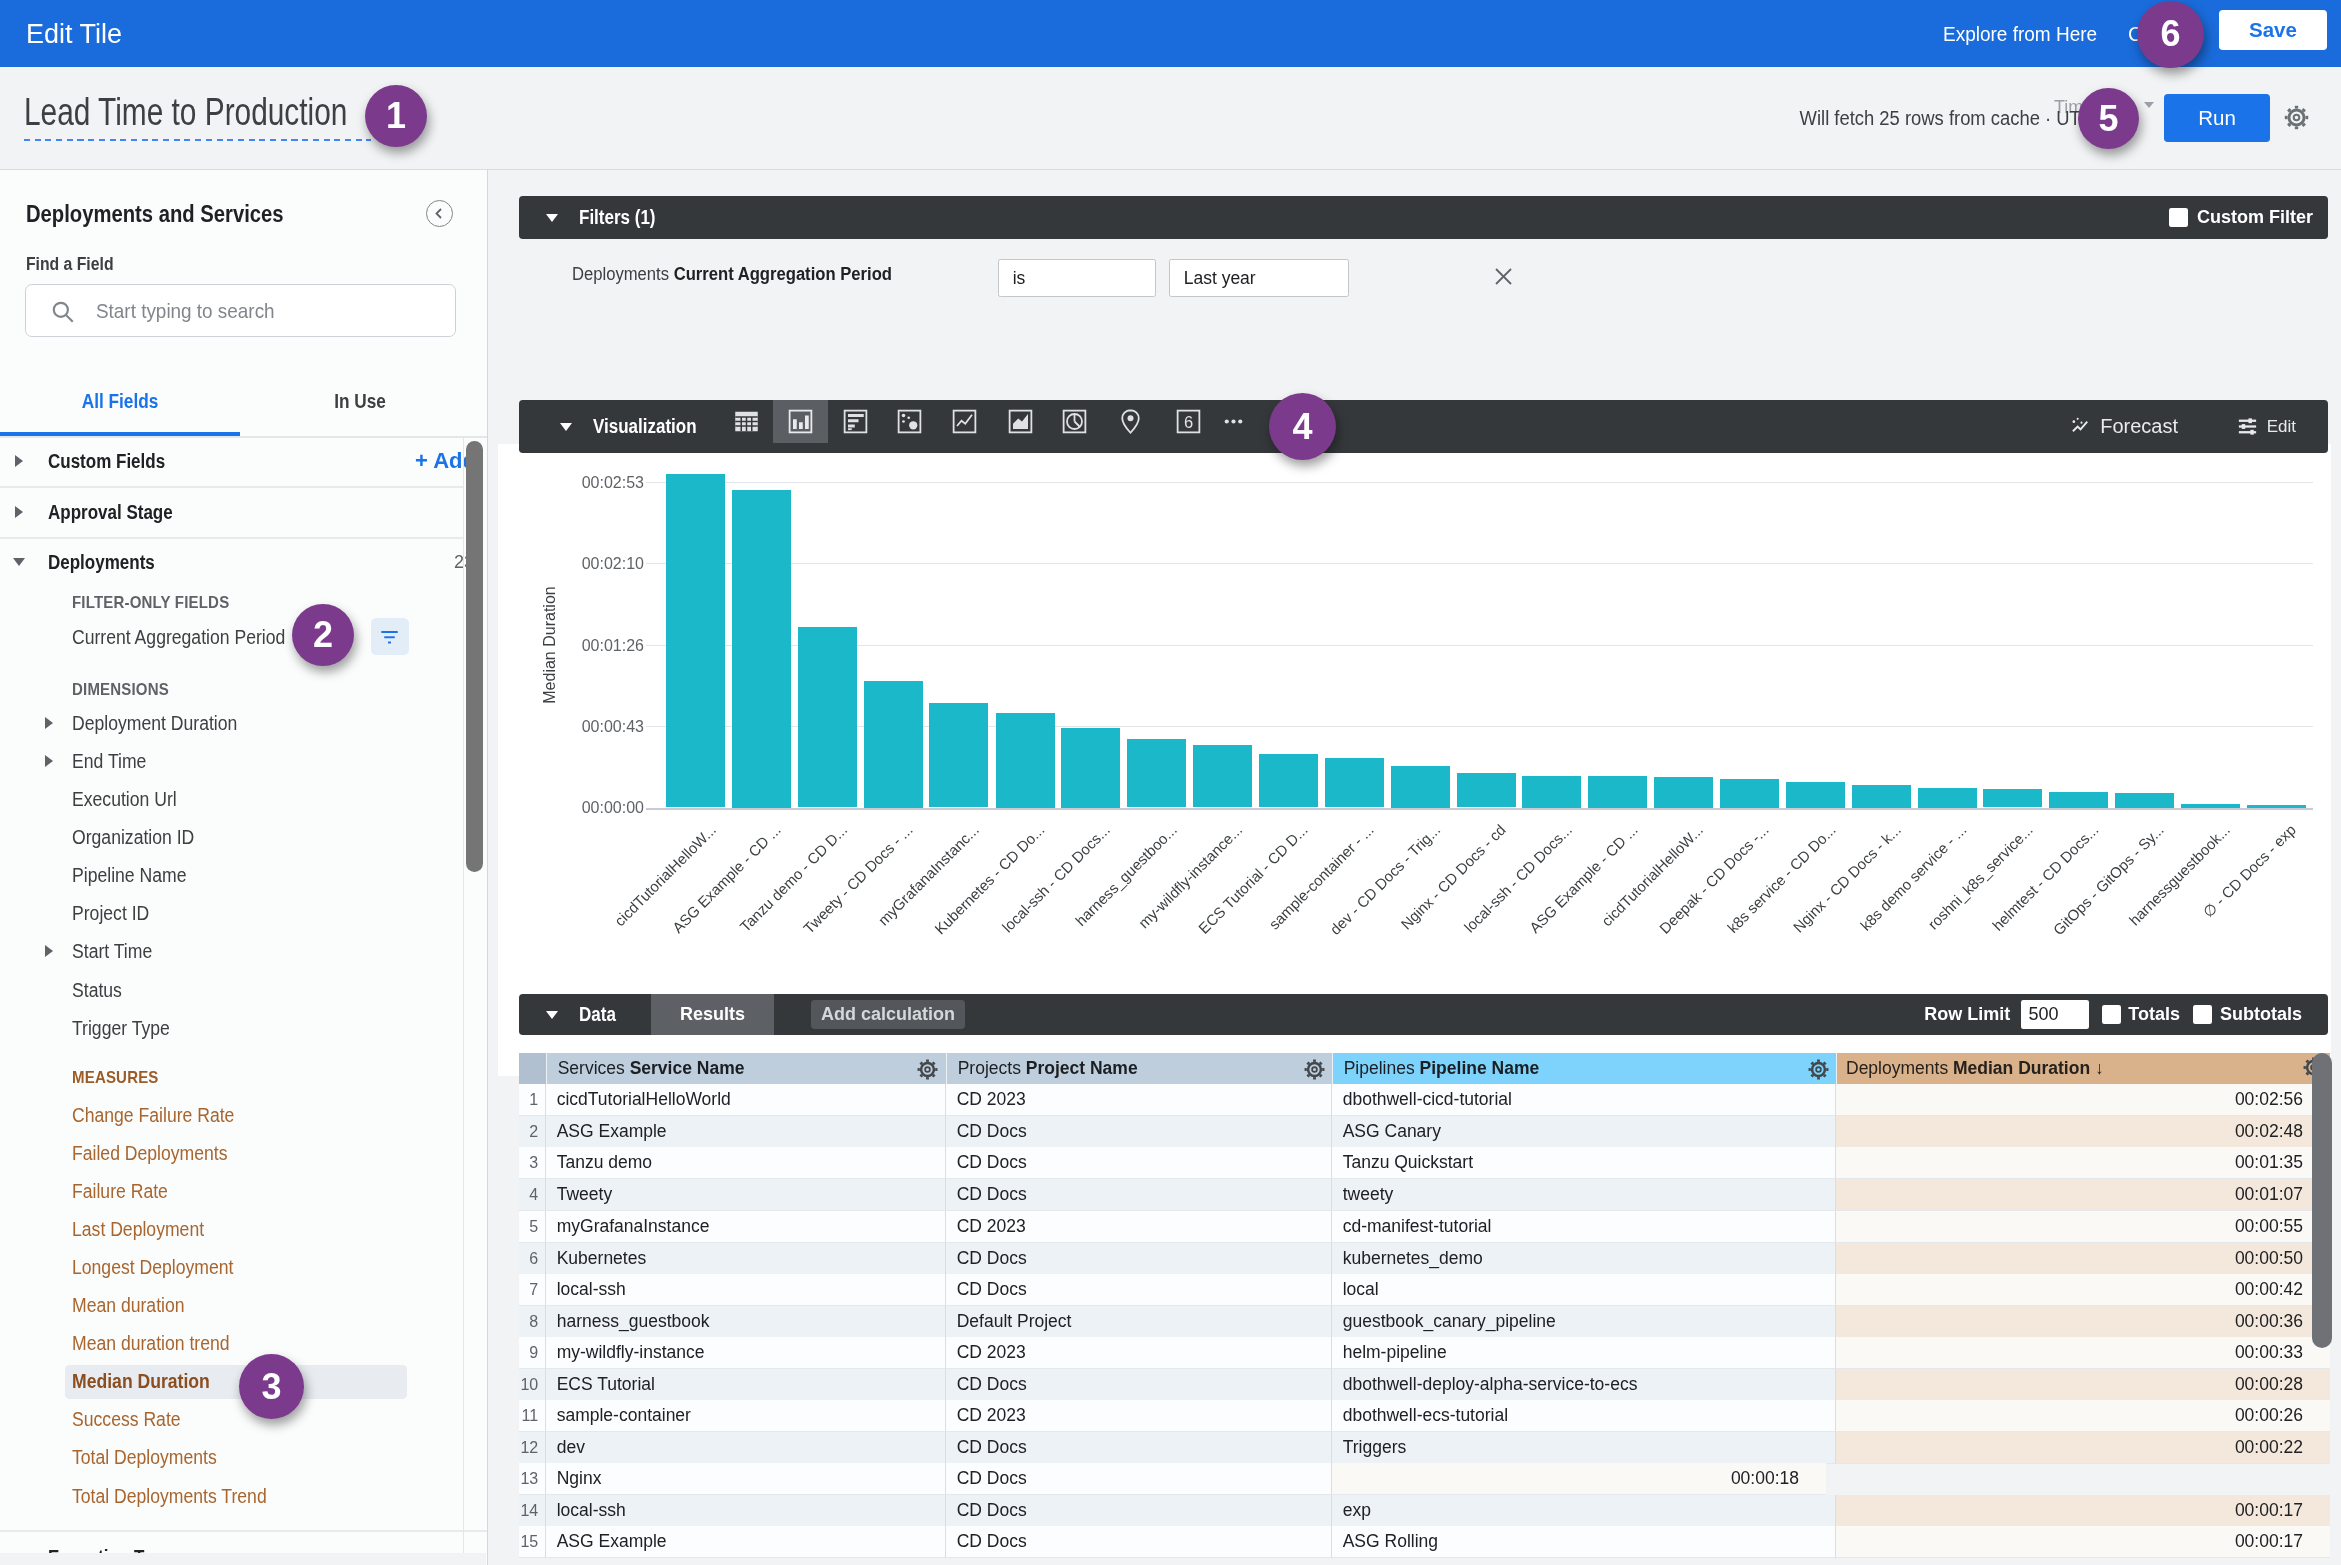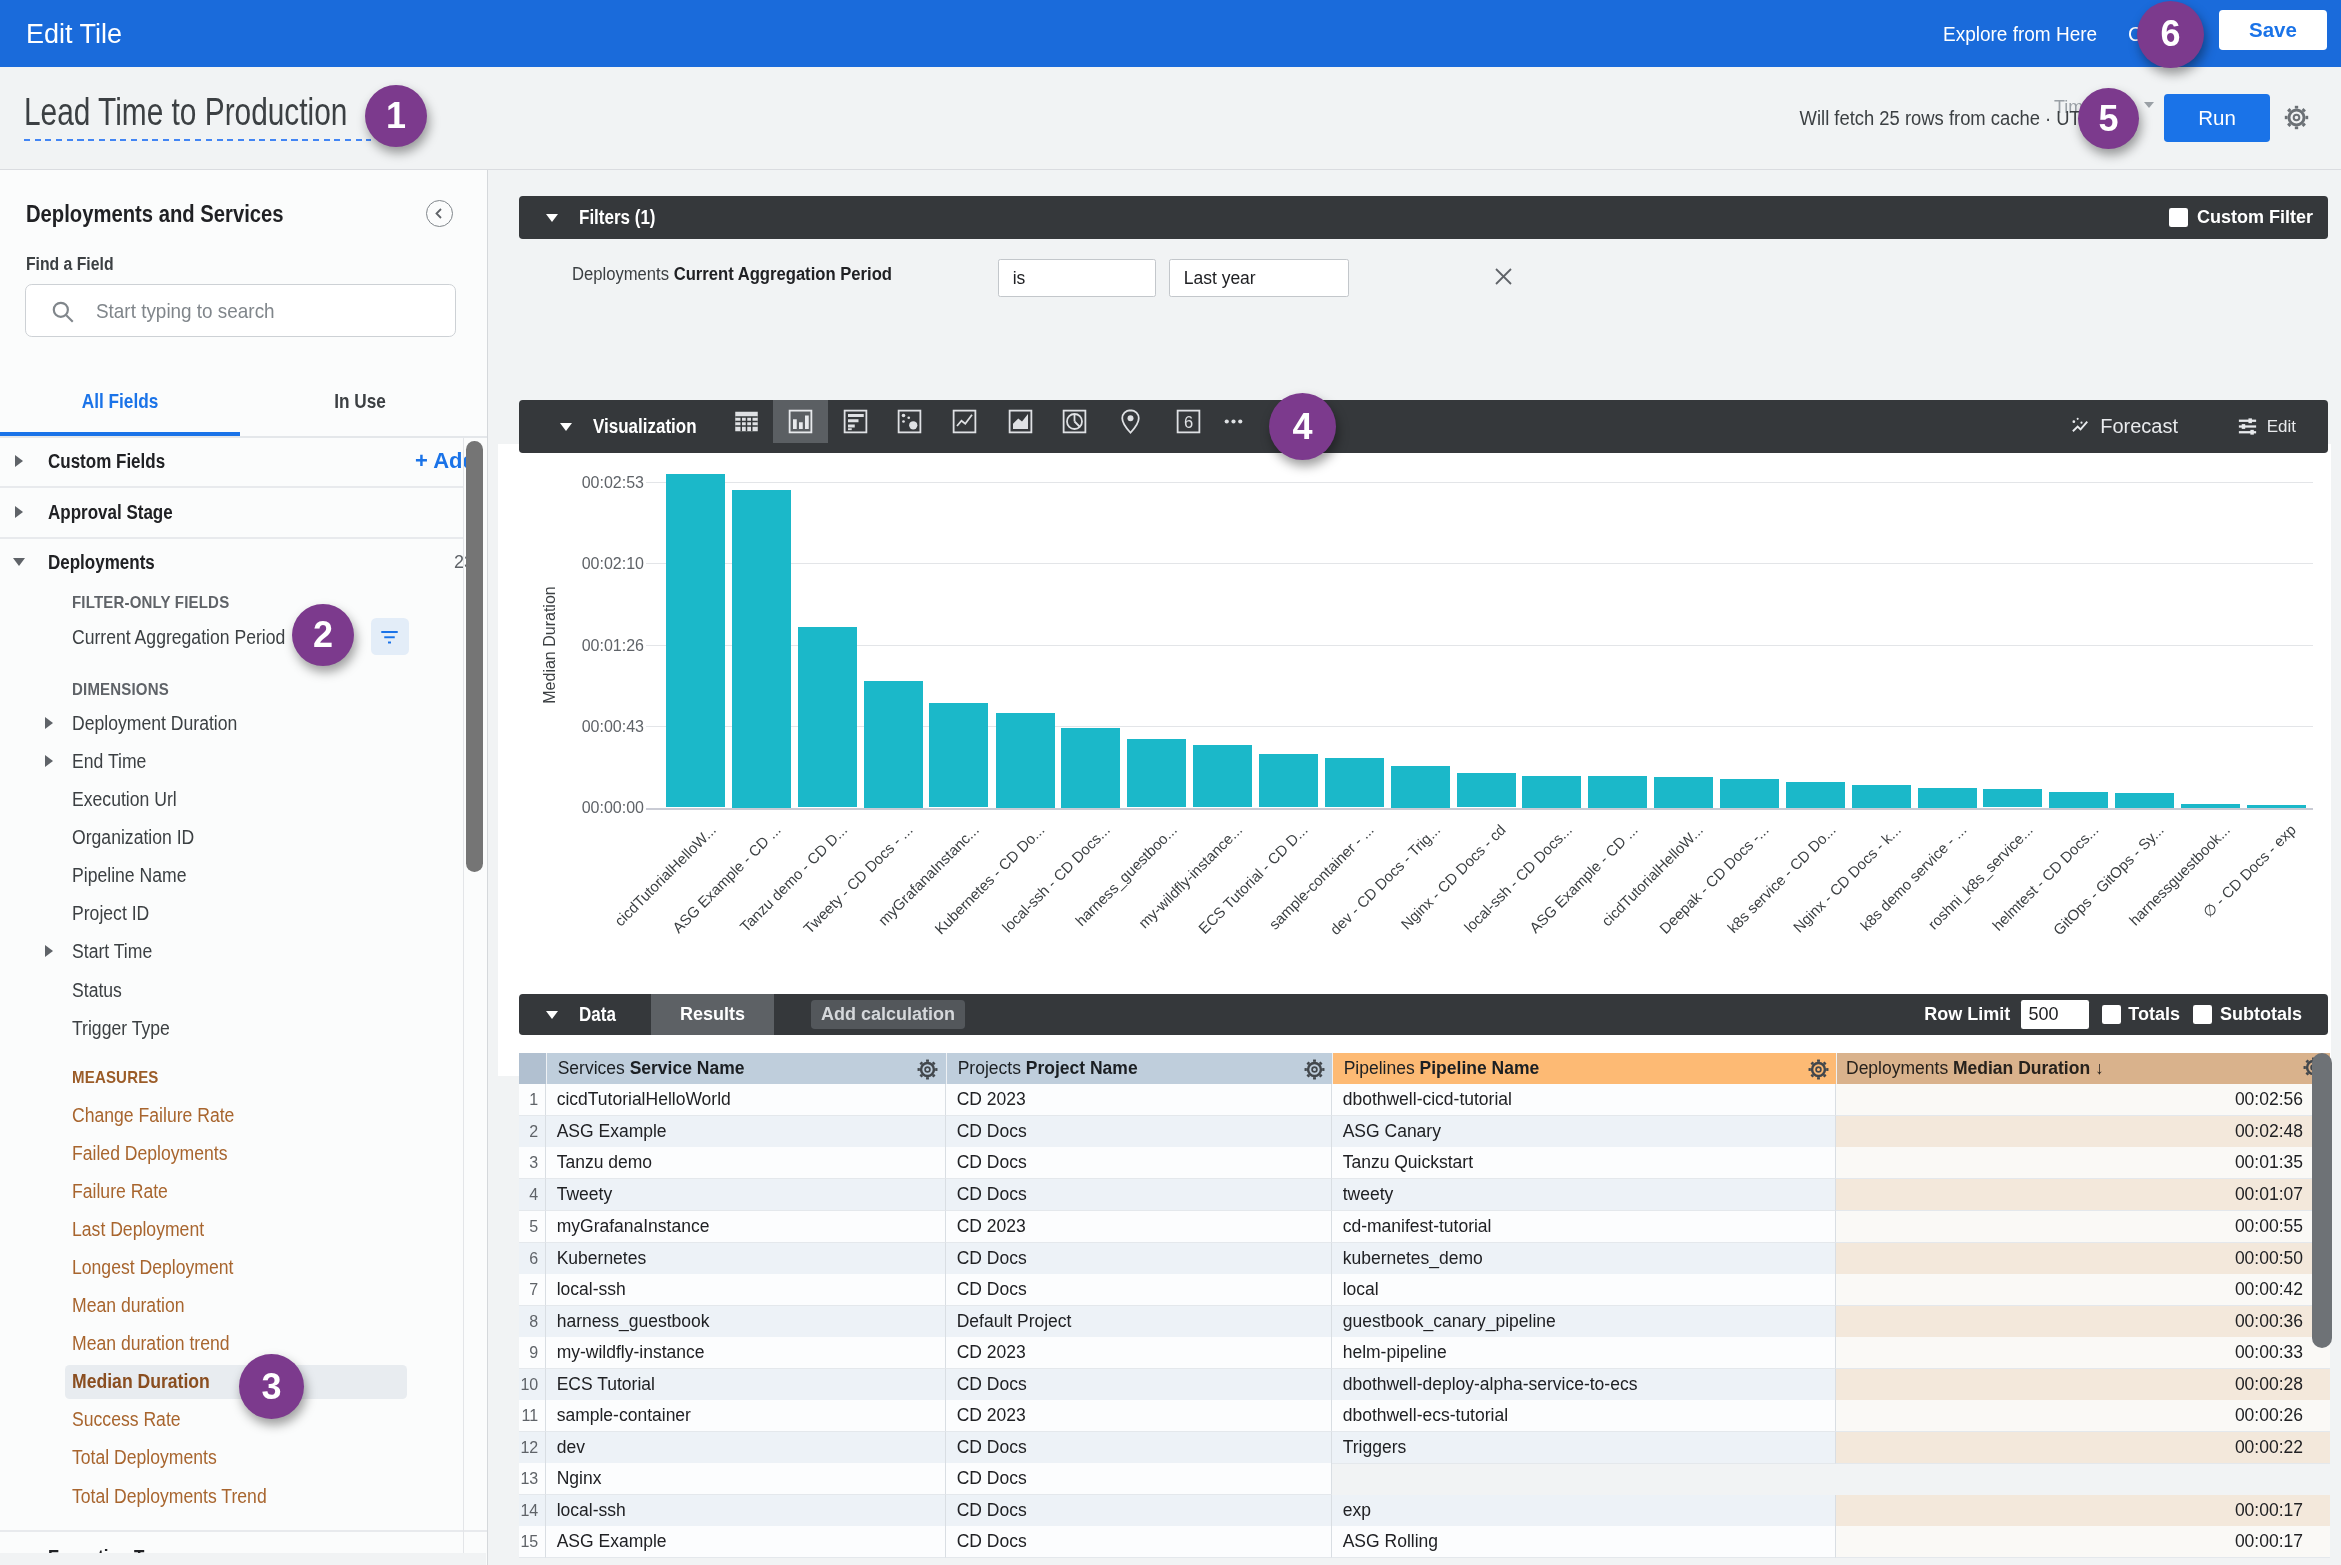--- a/index.html
+++ b/index.html
@@ -342,21 +342,21 @@
           <line x1="4.7" y1="19.3" x2="6.4" y2="17.6"></line>
         </g>
       </g>
     </symbol>
   </defs>
 </svg>
 <div class="abs" style="left:519px;top:1053px;width:1811px;height:31px;display:flex;font-size:17.5px;color:#1b1f23;">
   <div style="width:27px;background:#b1c0d0;"></div>
   <div style="width:400px;background:#bfcedc;border-left:1.5px solid #eef1f4;display:flex;align-items:center;padding-left:10.7px;">Services&nbsp;<b>Service Name</b></div>
   <div style="width:386px;background:#bfcedc;border-left:1.5px solid #eef1f4;display:flex;align-items:center;padding-left:10.7px;">Projects&nbsp;<b>Project Name</b></div>
-  <div style="width:504px;background:#fdba74;border-left:1.5px solid #eef1f4;display:flex;align-items:center;padding-left:10.7px;">Pipelines&nbsp;<b>Pipeline Name</b></div>
+  <div style="width:504px;background:#7dd3fc;border-left:1.5px solid #eef1f4;display:flex;align-items:center;padding-left:10.7px;">Pipelines&nbsp;<b>Pipeline Name</b></div>
   <div style="width:494px;background:#d9b28c;border-left:1.5px solid #eef1f4;display:flex;align-items:center;padding-left:9px;color:#26211c;">Deployments&nbsp;<b>Median Duration</b>&nbsp;↓</div>
 </div>
 <svg class="abs" style="left:916px;top:1058px;color:#42474c;" width="23" height="23" viewBox="0 0 30 30">
     <use href="#gear"></use>
   </svg>
 <svg class="abs" style="left:1303px;top:1058px;color:#42474c;" width="23" height="23" viewBox="0 0 30 30">
     <use href="#gear"></use>
   </svg>
 <svg class="abs" style="left:1807px;top:1058px;color:#42474c;" width="23" height="23" viewBox="0 0 30 30">
     <use href="#gear"></use>
@@ -445,20 +445,21 @@
   <div class="c0">12</div>
     <div class="c1">dev</div>
     <div class="c2">CD Docs</div>
     <div class="c3">Triggers</div>
     <div class="c4">00:00:22</div>
 </div>
 <div class="trow rodd" style="top:1463px;">
   <div class="c0">13</div>
     <div class="c1">Nginx</div>
     <div class="c2">CD Docs</div>
+    <div class="c4">00:00:18</div>
 </div>
 <div class="trow reven" style="top:1495px;">
   <div class="c0">14</div>
     <div class="c1">local-ssh</div>
     <div class="c2">CD Docs</div>
     <div class="c3">exp</div>
     <div class="c4">00:00:17</div>
 </div>
 <div class="trow rodd" style="top:1526px;">
   <div class="c0">15</div>

